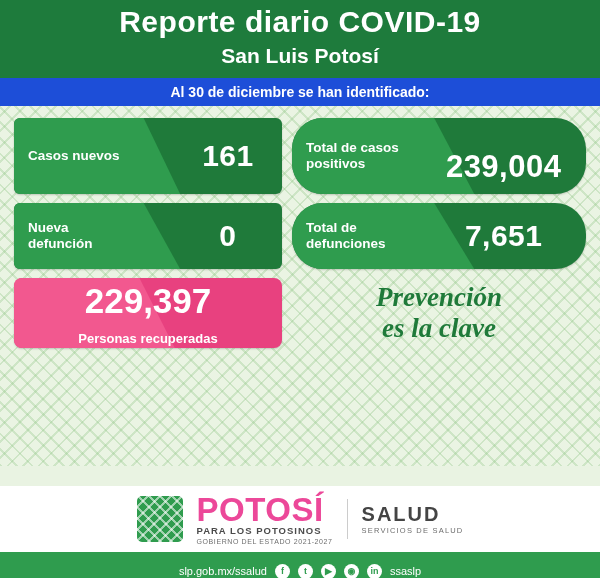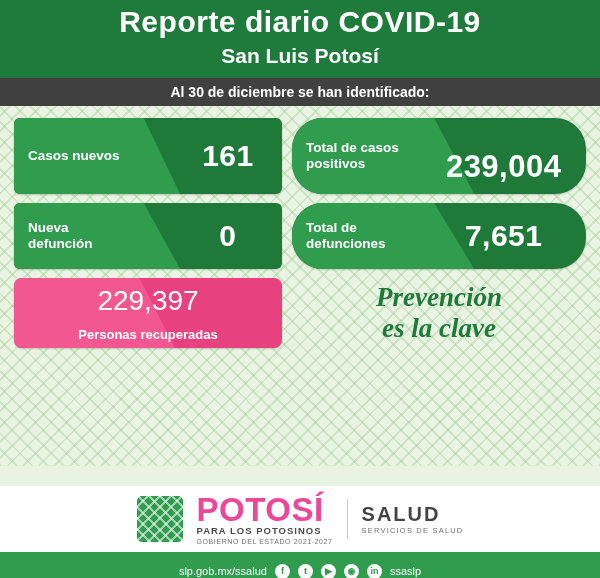--- a/index.html
+++ b/index.html
@@ -21,21 +21,21 @@
     white-space:nowrap;
   }
   .sub-bar {
     background:#1e7b3c; height:34px;
     display:flex; align-items:flex-start; justify-content:center;
   }
   .sub-bar .t {
     color:#ffffff; font-size:21px; font-weight:bold;
   }
   .pink-bar {
-    background:#404040; height:28px;
+    background:#1d4ed8; height:28px;
     display:flex; align-items:center; justify-content:center;
   }
   .pink-bar .t { color:#ffffff; font-size:14px; font-weight:bold; }
 
   
   .body-area {
     position:relative;
     height:360px;
     background-color:#eaf4e3;
     background-image:
@@ -91,21 +91,21 @@
     display:flex; flex-direction:column; align-items:center; justify-content:center;
     box-shadow:0 1px 2px rgba(0,0,0,.18);
     overflow:hidden;
   }
   .recovered::before{
     content:"";
     position:absolute; top:0; left:0; bottom:0; width:60%;
     background:#f2588f;
     clip-path:polygon(0 0, 78% 0, 100% 100%, 0% 100%);
   }
-  .recovered .big { position:relative; z-index:2; font-size:28px; font-weight:normal; }
+  .recovered .big { position:relative; z-index:2; font-size:35px; font-weight:bold; }
   .recovered .cap { position:relative; z-index:2; font-size:13px; font-weight:bold; margin-top:10px; }
 
   .slogan {
     flex:1; text-align:center;
     color:#1f7a3a;
     font-family:"Liberation Serif", serif;
     font-style:italic; font-weight:bold;
     font-size:27px; line-height:1.15;
   }
 

